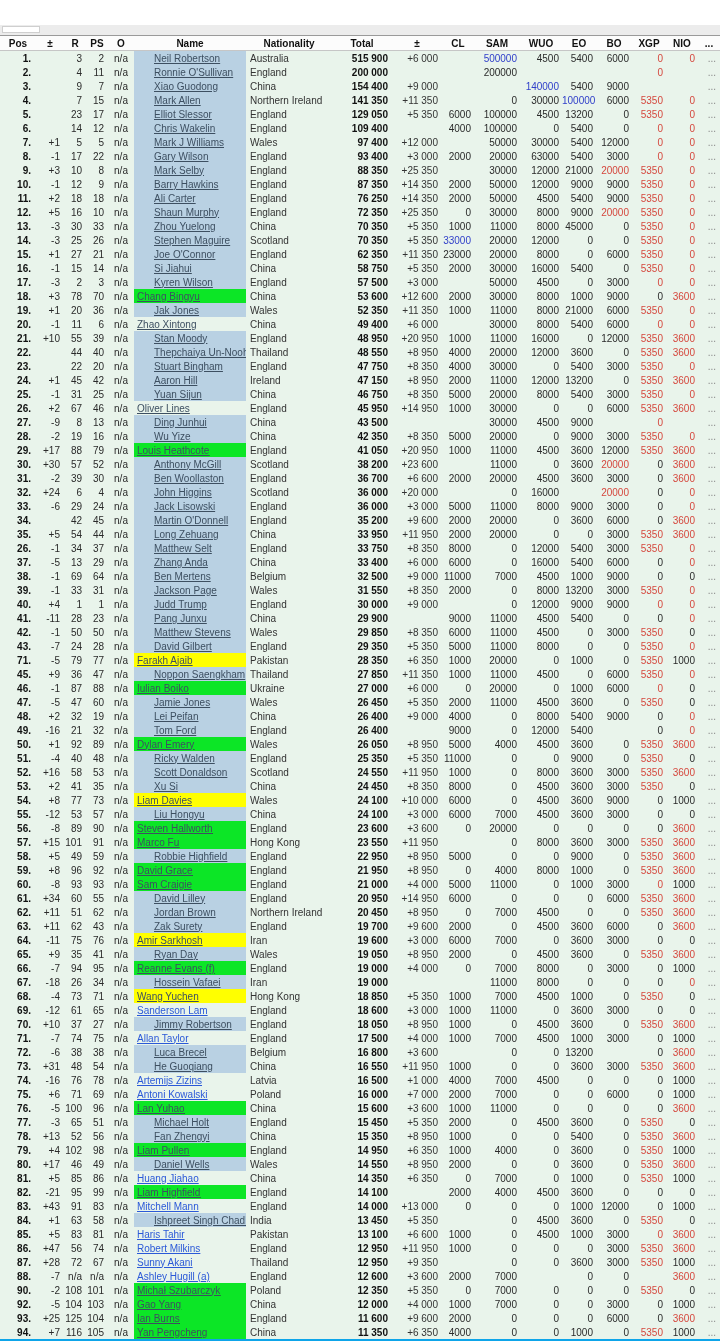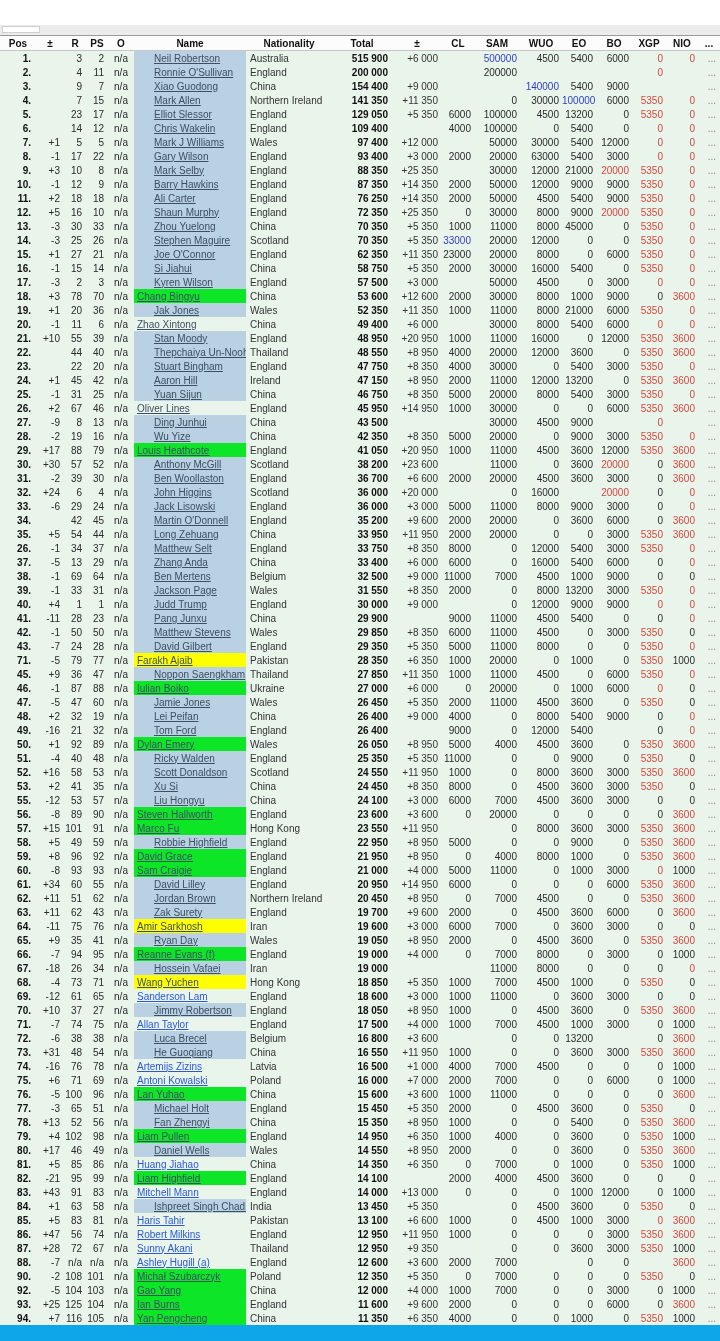--- a/index.html
+++ b/index.html
@@ -1084,20 +1084,39 @@
           <td class="c-cl ra">8000</td>
           <td class="c-sam ra">0</td>
           <td class="c-wuo ra">4500</td>
           <td class="c-eo ra">3600</td>
           <td class="c-bo ra">3000</td>
           <td class="c-xgp ra"><span class="red">5350</span></td>
           <td class="c-nio ra">0</td>
           <td class="c-more ra">...</td>
         </tr>
         <tr>
+          <td class="c-pos ra">54.</td>
+          <td class="c-chg ra">+8</td>
+          <td class="c-r ra">77</td>
+          <td class="c-ps ra">73</td>
+          <td class="c-o ctr">n/a</td>
+          <td class="c-name la ny"><span class="plink">Liam Davies</span></td>
+          <td class="c-nat la">Wales</td>
+          <td class="c-total ra">24 100</td>
+          <td class="c-tchg ra">+10 000</td>
+          <td class="c-cl ra">6000</td>
+          <td class="c-sam ra">0</td>
+          <td class="c-wuo ra">4500</td>
+          <td class="c-eo ra">3600</td>
+          <td class="c-bo ra">9000</td>
+          <td class="c-xgp ra">0</td>
+          <td class="c-nio ra">1000</td>
+          <td class="c-more ra">...</td>
+        </tr>
+        <tr>
           <td class="c-pos ra">55.</td>
           <td class="c-chg ra">-12</td>
           <td class="c-r ra">53</td>
           <td class="c-ps ra">57</td>
           <td class="c-o ctr">n/a</td>
           <td class="c-name la nb"><span class="plink">Liu Hongyu</span></td>
           <td class="c-nat la">China</td>
           <td class="c-total ra">24 100</td>
           <td class="c-tchg ra">+3 000</td>
           <td class="c-cl ra">6000</td>

